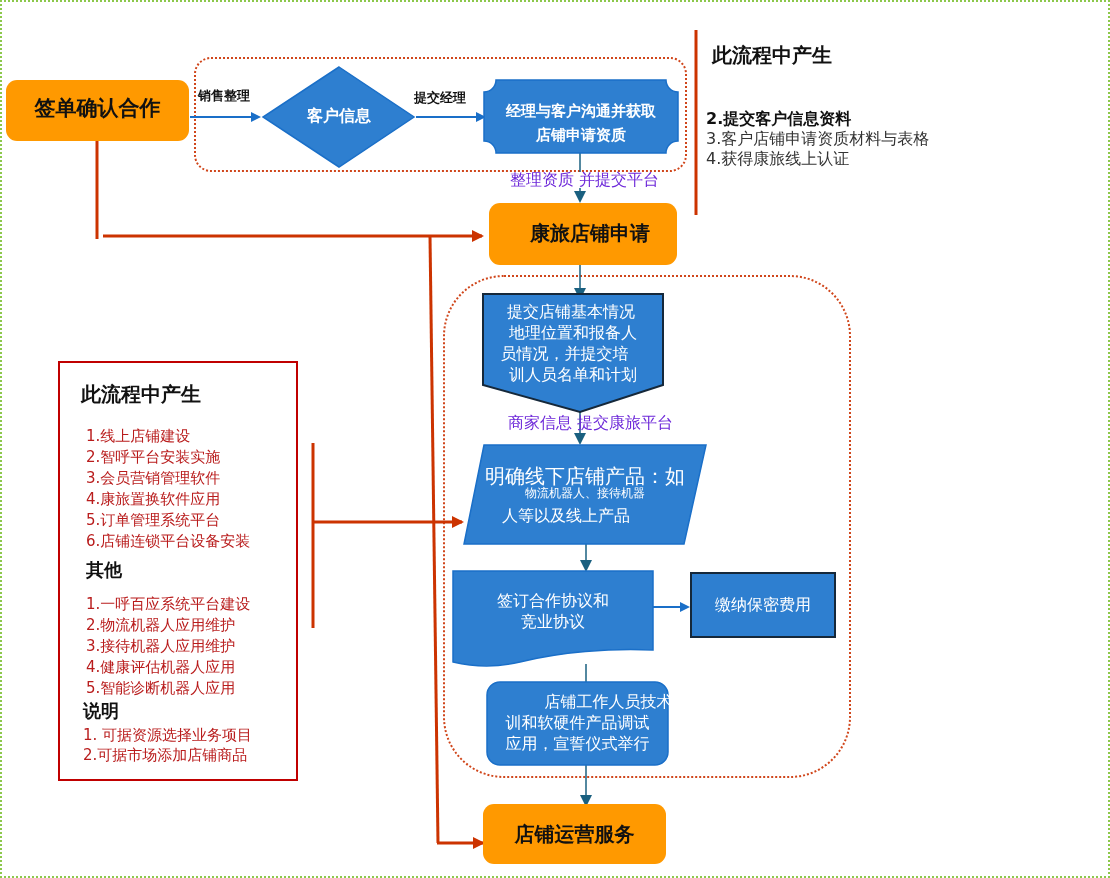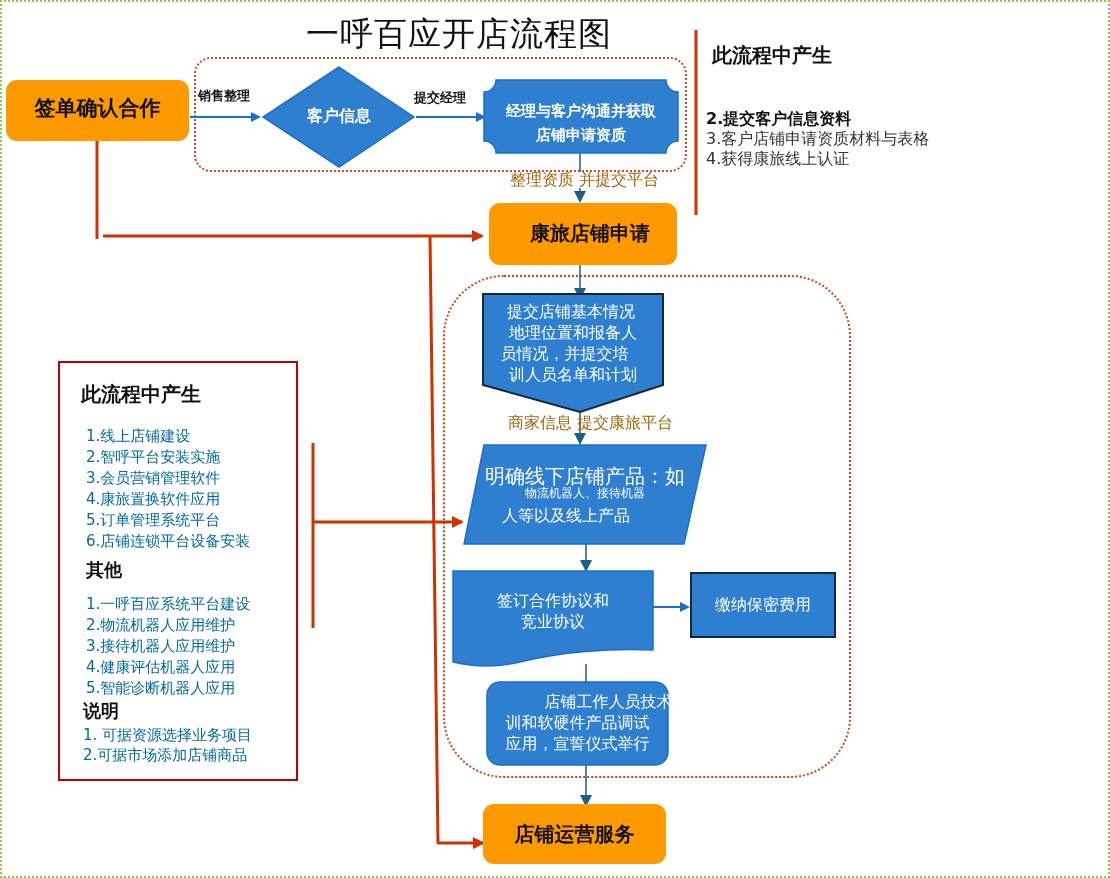--- a/index.html
+++ b/index.html
@@ -5,28 +5,28 @@
   html,body{margin:0;padding:0;background:#fff;}
   #canvas{position:relative;width:1110px;height:878px;overflow:hidden;background:#fff;
     font-family:"DejaVu Sans","Liberation Sans",sans-serif;color:#111;}
   #frame{position:absolute;left:0;top:0;width:1106px;height:874px;border:2px dotted #8cc84b;}
   svg#shapes{position:absolute;left:0;top:0;}
   .t{position:absolute;white-space:nowrap;line-height:1;}
   .title{left:306px;top:17px;font-size:33px;color:#111;letter-spacing:1px;}
   .orange-txt{font-weight:bold;color:#111;font-size:21px;}
   .white{color:#fff;}
   .edge{font-size:13px;font-weight:bold;color:#111;}
-  .edge2{font-size:16px;color:#a16207;}
+  .edge2{font-size:16px;color:#6d28d9;}
   .center{text-align:center;}
   .rp-h{font-size:20px;font-weight:bold;}
   .rp-b{font-size:16px;font-weight:bold;}
   .rp-n{font-size:16px;color:#333;}
   .lp-h{font-size:20px;font-weight:bold;}
   .lp-s{font-size:18px;font-weight:bold;}
-  .lp-i{font-size:15px;color:#0369a1;}
+  .lp-i{font-size:15px;color:#b91c1c;}
 </style>
 </head>
 <body>
 
 <div id="canvas">
   <div id="frame"></div>
 
   <svg id="shapes" width="1110" height="878">
     <defs>
       <marker id="arrBlue" markerWidth="10" markerHeight="10" refX="8" refY="5" orient="auto" markerUnits="userSpaceOnUse">
@@ -75,21 +75,20 @@
 
     <path d="M453,571 L653,571 L653,650 C610,648 560,652 520,662 C495,668 470,666 453,662 Z" fill="#2e7fd0" stroke="#1a6fc8" stroke-width="1.5"></path>
 
     <rect x="691" y="573" width="144" height="64" fill="#2e7fd0" stroke="#15283a" stroke-width="2"></rect>
 
     <rect x="487" y="682" width="181" height="83" rx="13" fill="#2e7fd0" stroke="#1a6fc8" stroke-width="1.5"></rect>
 
     <rect x="59" y="362" width="238" height="418" fill="none" stroke="#c00000" stroke-width="2"></rect>
   </svg>
 
-  <div class="t title">一呼百应开店流程图</div>
 
   <div class="t orange-txt center" style="left:6px;top:98px;width:183px;">签单确认合作</div>
   <div class="t white center" style="left:263px;top:108px;width:152px;font-size:16px;font-weight:bold;">客户信息</div>
   <div class="t white center" style="left:484px;top:104px;width:194px;font-size:15px;font-weight:bold;">经理与客户沟通并获取</div>
   <div class="t white center" style="left:484px;top:128px;width:194px;font-size:15px;font-weight:bold;">店铺申请资质</div>
   <div class="t orange-txt center" style="left:489px;top:223px;width:202px;font-size:20px;">康旅店铺申请</div>
 
   <div class="t white center" style="left:483px;top:304px;width:176px;font-size:16px;">提交店铺基本情况</div>
   <div class="t white center" style="left:483px;top:325px;width:180px;font-size:16px;">地理位置和报备人</div>
   <div class="t white center" style="left:483px;top:346px;width:163px;font-size:16px;">员情况，并提交培</div>

